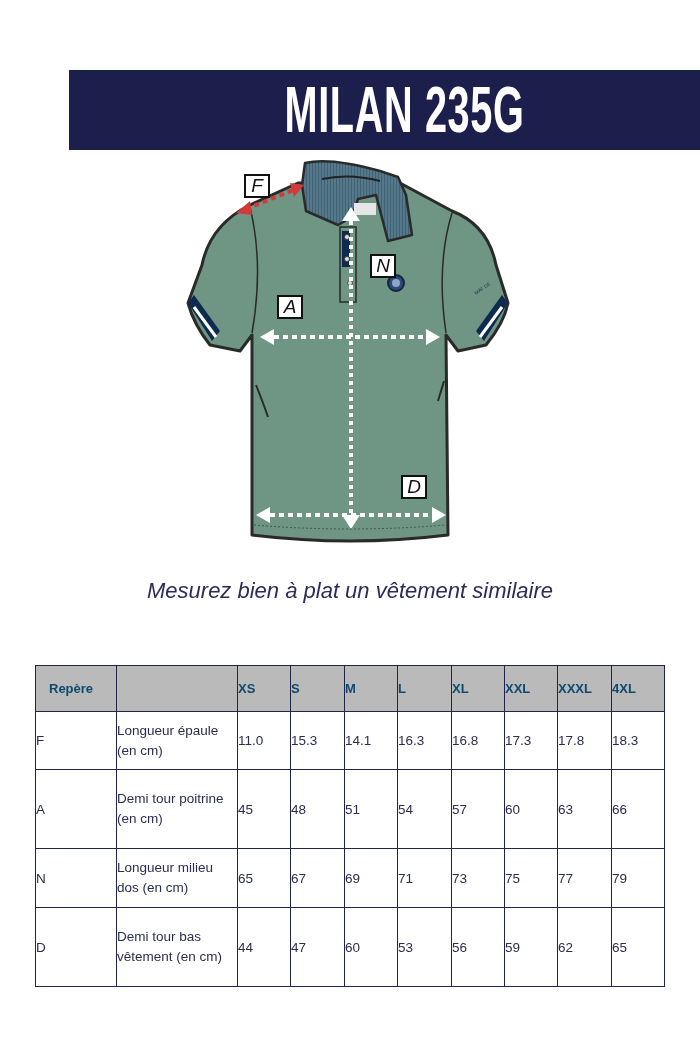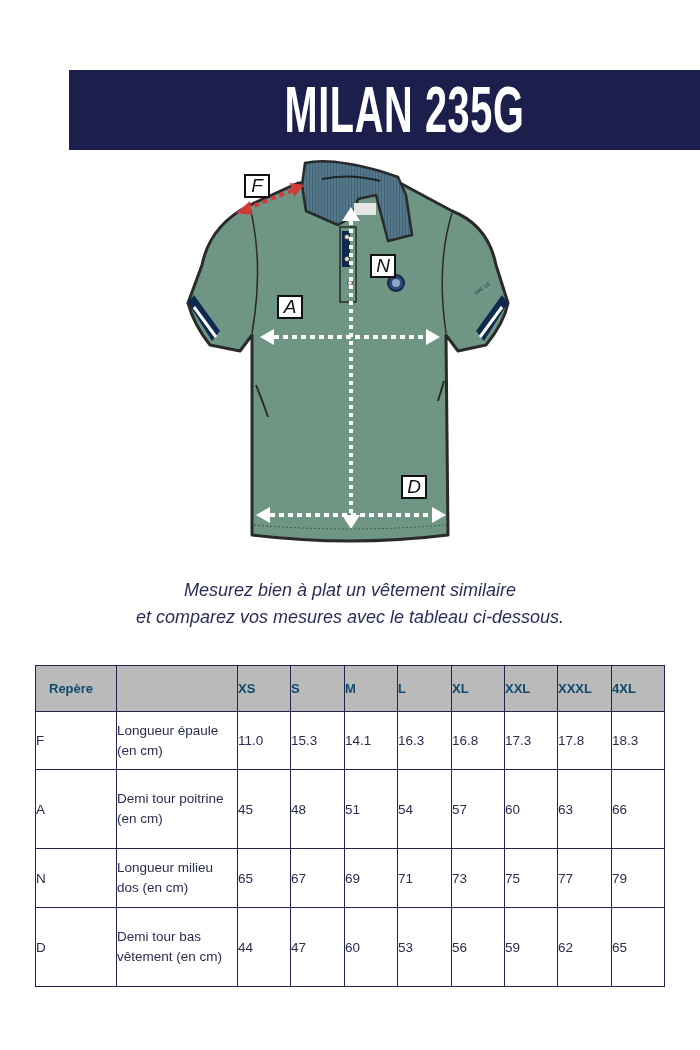--- a/index.html
+++ b/index.html
@@ -13,21 +13,21 @@
                     line-height: 80px; white-space: nowrap; }
 
     .illustration { position: absolute; left: 180px; top: 155px; width: 340px; height: 395px; }
     .illustration svg { width: 100%; height: 100%; display: block; }
 
     .label-box { position: absolute; background: #ffffff; border: 2px solid #111;
                  font-family: "Liberation Sans", sans-serif; font-style: italic; font-size: 19px;
                  color: #111; width: 22px; height: 20px; line-height: 20px; text-align: center; }
 
     .caption { position: absolute; left: 0; top: 577px; width: 700px; text-align: center;
-               color: #2a2d5a; font-style: italic; font-size: 18px; line-height: 27px; }
+               color: #2a2d5a; font-style: italic; font-size: 22px; line-height: 27px; }
     .caption div { white-space: nowrap; }
 
     .size-table { position: absolute; left: 35px; top: 665px; width: 629px;
                   border-collapse: collapse; table-layout: fixed; font-size: 13.5px; color: #2a2d4f; }
     .size-table th, .size-table td { border: 1.5px solid #22244c; text-align: left; vertical-align: middle; padding: 0; }
     .size-table thead th { background: #bababa; color: #0c4a6e; font-weight: 700; height: 45px; font-size: 13px; }
     .size-table thead th.repere { text-align: left; padding-left: 13px; }
     .size-table td.desc { text-align: left; padding-left: 0; padding-right: 6px; line-height: 20px; }
     .row-F td { height: 57px; }
     .row-A td { height: 78px; }
@@ -101,21 +101,20 @@
   </svg>
 
   <div class="label-box" style="left:64px;top:19px;">F</div>
   <div class="label-box" style="left:97px;top:140px;">A</div>
   <div class="label-box" style="left:190px;top:99px;">N</div>
   <div class="label-box" style="left:221px;top:320px;">D</div>
 </div>
 
 <div class="caption">
   <div>Mesurez bien à plat un vêtement similaire</div>
-  <div>et comparez vos mesures avec le tableau ci-dessous.</div>
 </div>
 
 <table class="size-table">
   <colgroup>
     <col style="width:81px">
       <col style="width:121px">
     <col style="width:53px">
       <col style="width:54px">
       <col style="width:53px">
       <col style="width:54px">

